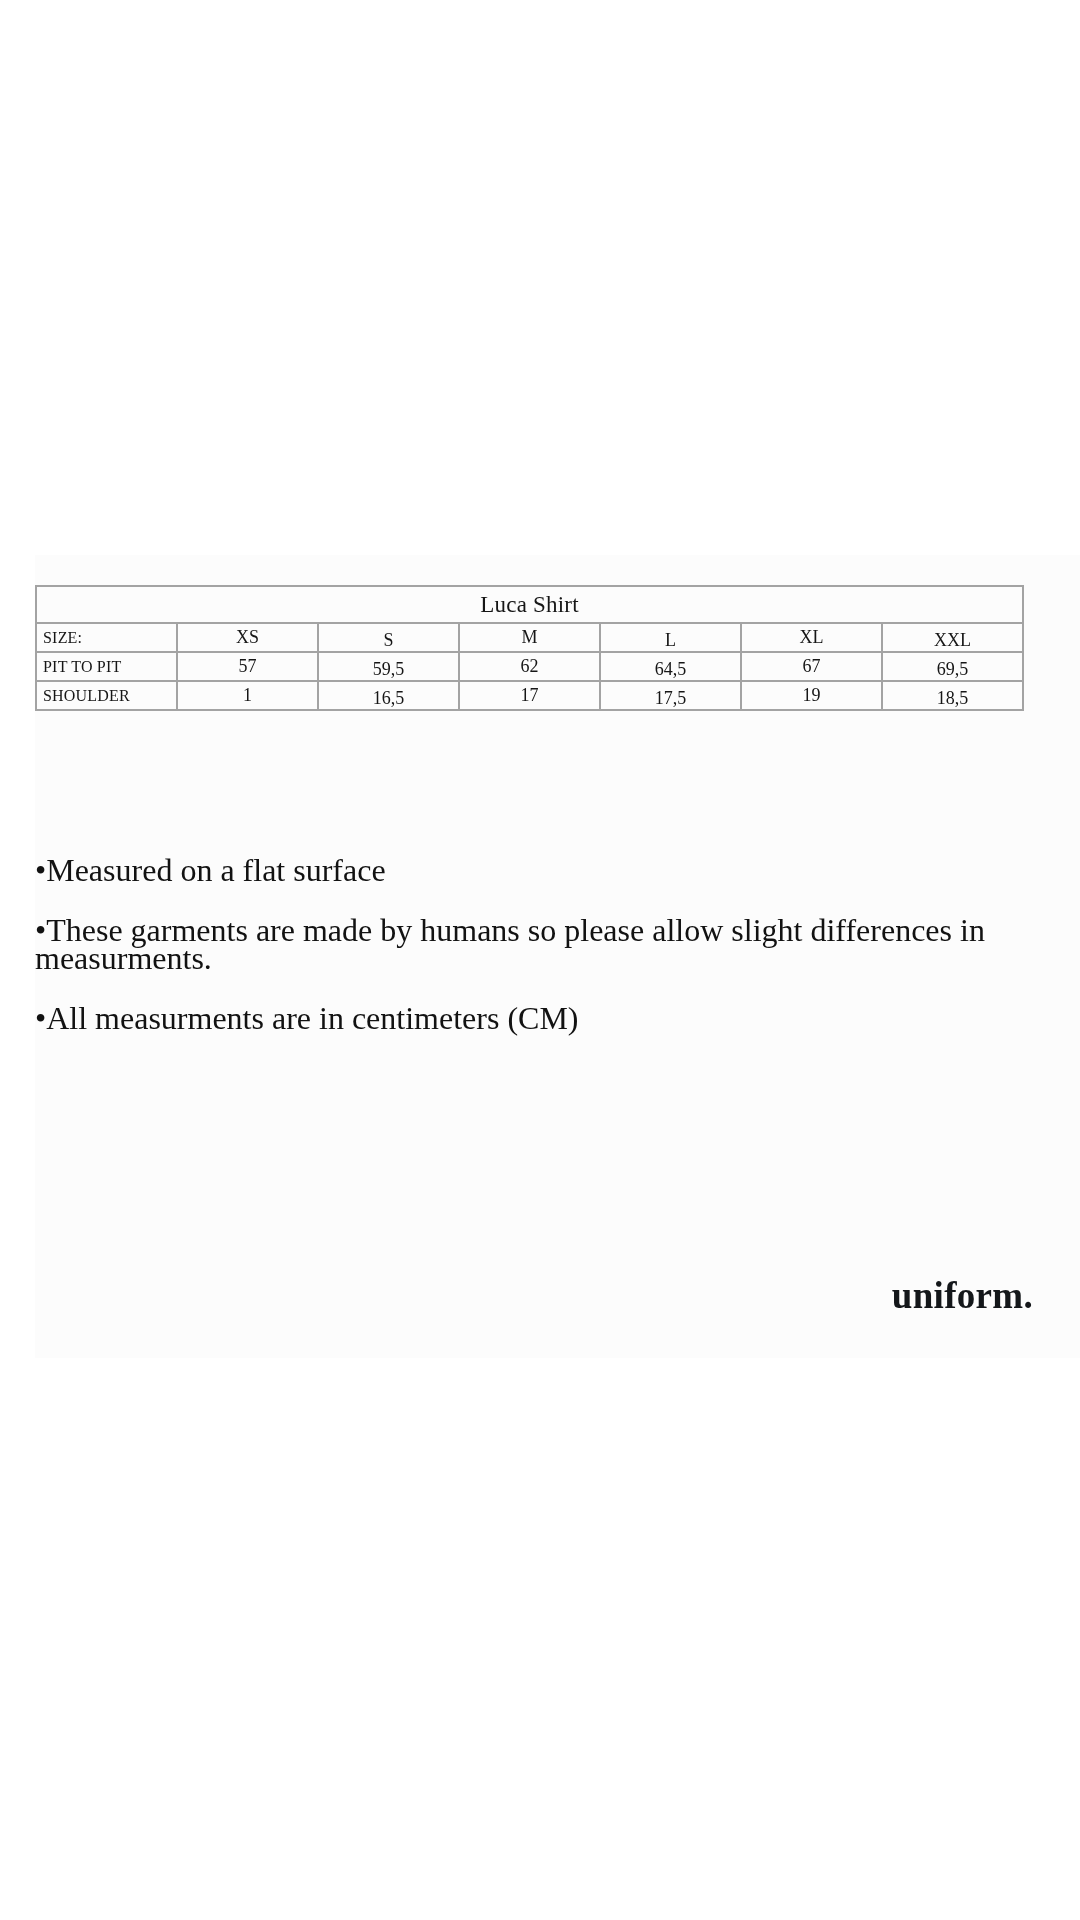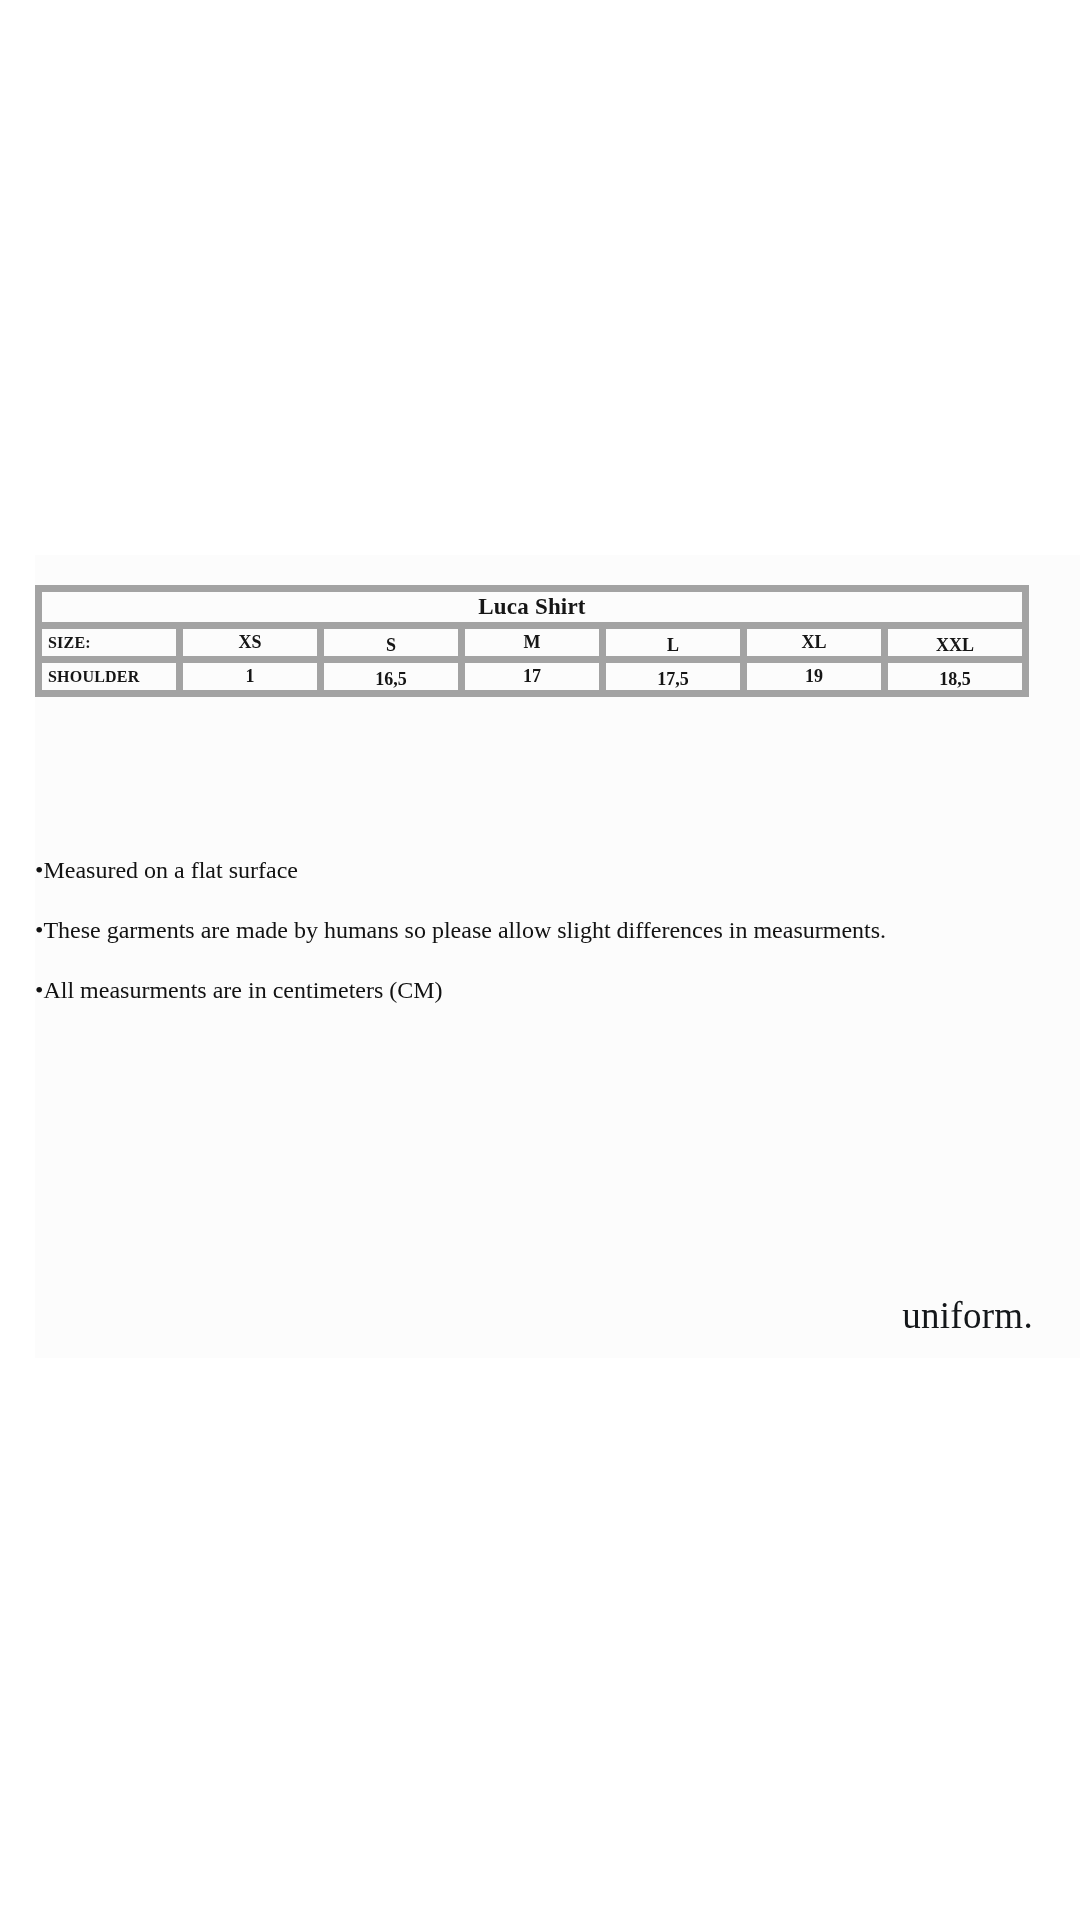--- a/index.html
+++ b/index.html
@@ -27,22 +27,22 @@
   }
   .chart-table {
     position: absolute;
     left: 35px;
     top: 585px;
     width: 987px;
     border-collapse: collapse;
     table-layout: fixed;
   }
   .chart-table td, .chart-table th {
-    border: 7px solid #a3a3a3;
-    font-weight: bold;
+    border: 2px solid #a3a3a3;
+    font-weight: normal;
     text-align: center;
     vertical-align: middle;
     padding: 0;
     overflow: hidden;
     white-space: nowrap;
     color: #161616;
   }
   .title-row { height: 37px; }
   .title-row td { font-size: 23px; letter-spacing: 0.2px; }
   .header-row { height: 27px; }
@@ -61,33 +61,32 @@
   .data-row td:nth-child(odd):not(.row-label) {
     padding-top: 6px;
   }
   .notes {
     position: absolute;
     left: 35px;
     top: 856px;
   }
   .notes p {
     margin: 0 0 32px 0;
-    font-size: 24px;
+    font-size: 32px;
     line-height: 28px;
     color: #121212;
   }
   .brand {
     position: absolute;
     top: 1274px;
     right: 47px;
     font-size: 37px;
-    font-weight: normal;
+    font-weight: bold;
     color: #14171a;
     letter-spacing: 0.3px;
-    margin-top: 20px;
   }
 </style>
 </head>
 <body>
 
 <div class="screen">
 
   <div class="image-backdrop"></div>
 
   <table class="chart-table">
@@ -107,20 +106,29 @@
       <tr class="header-row">
         <th class="row-label">SIZE:</th>
         <th>XS</th>
         <th>S</th>
         <th>M</th>
         <th>L</th>
         <th>XL</th>
         <th>XXL</th>
       </tr>
       <tr class="data-row">
+        <td class="row-label">PIT TO PIT</td>
+        <td>57</td>
+        <td>59,5</td>
+        <td>62</td>
+        <td>64,5</td>
+        <td>67</td>
+        <td>69,5</td>
+      </tr>
+      <tr class="data-row">
         <td class="row-label">SHOULDER</td>
         <td>1</td>
         <td>16,5</td>
         <td>17</td>
         <td>17,5</td>
         <td>19</td>
         <td>18,5</td>
       </tr>
     </tbody>
   </table>

